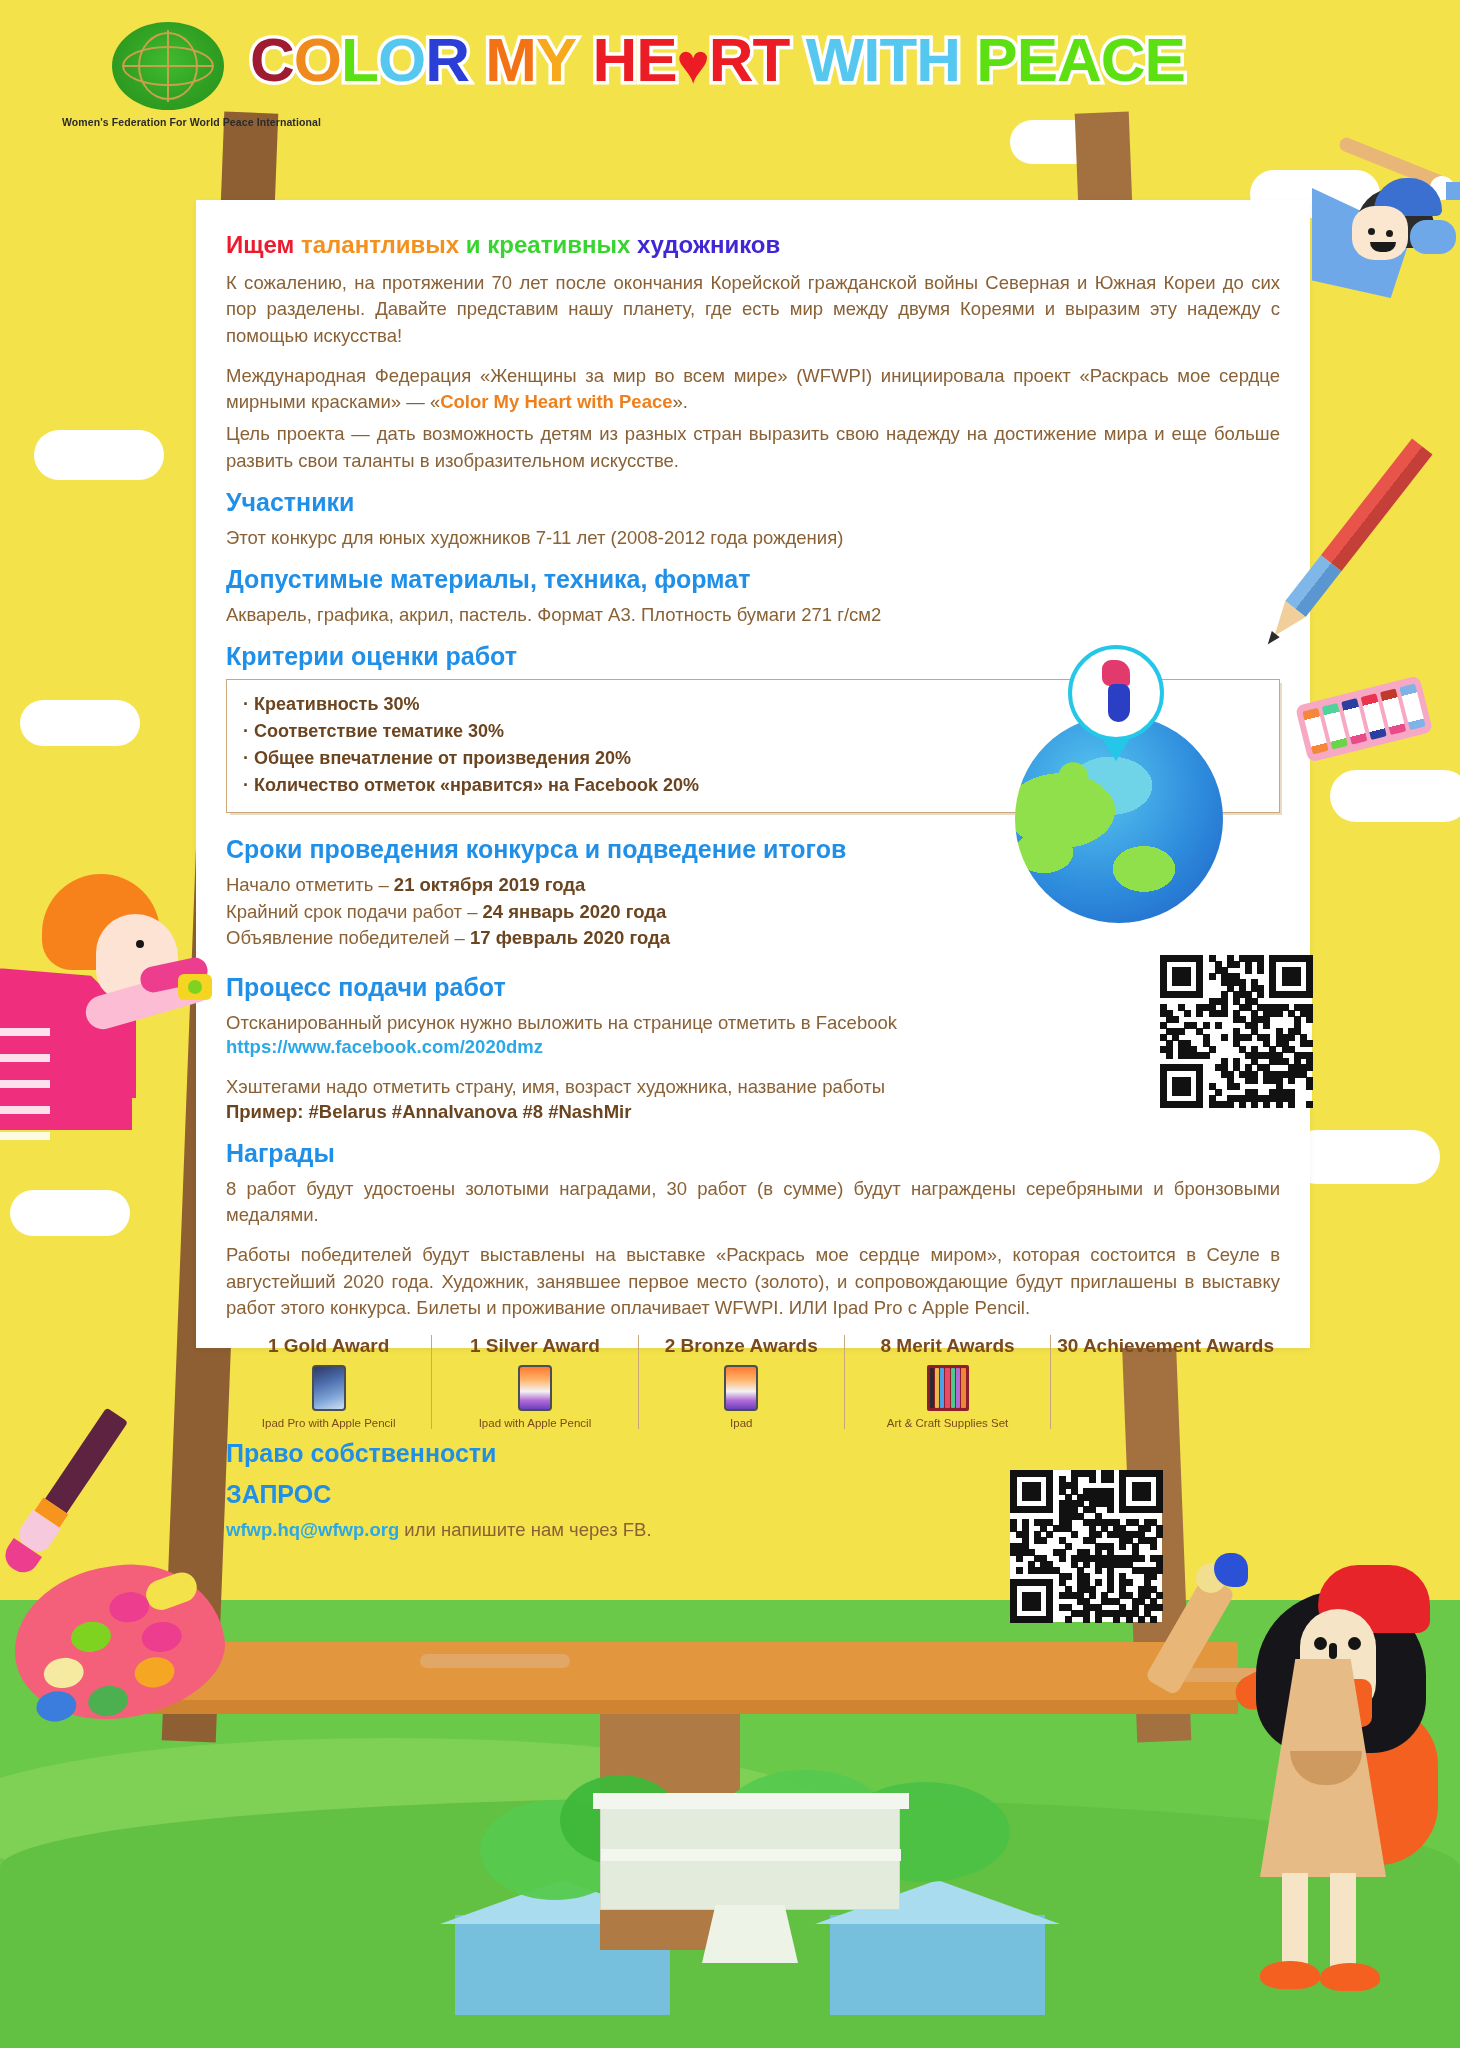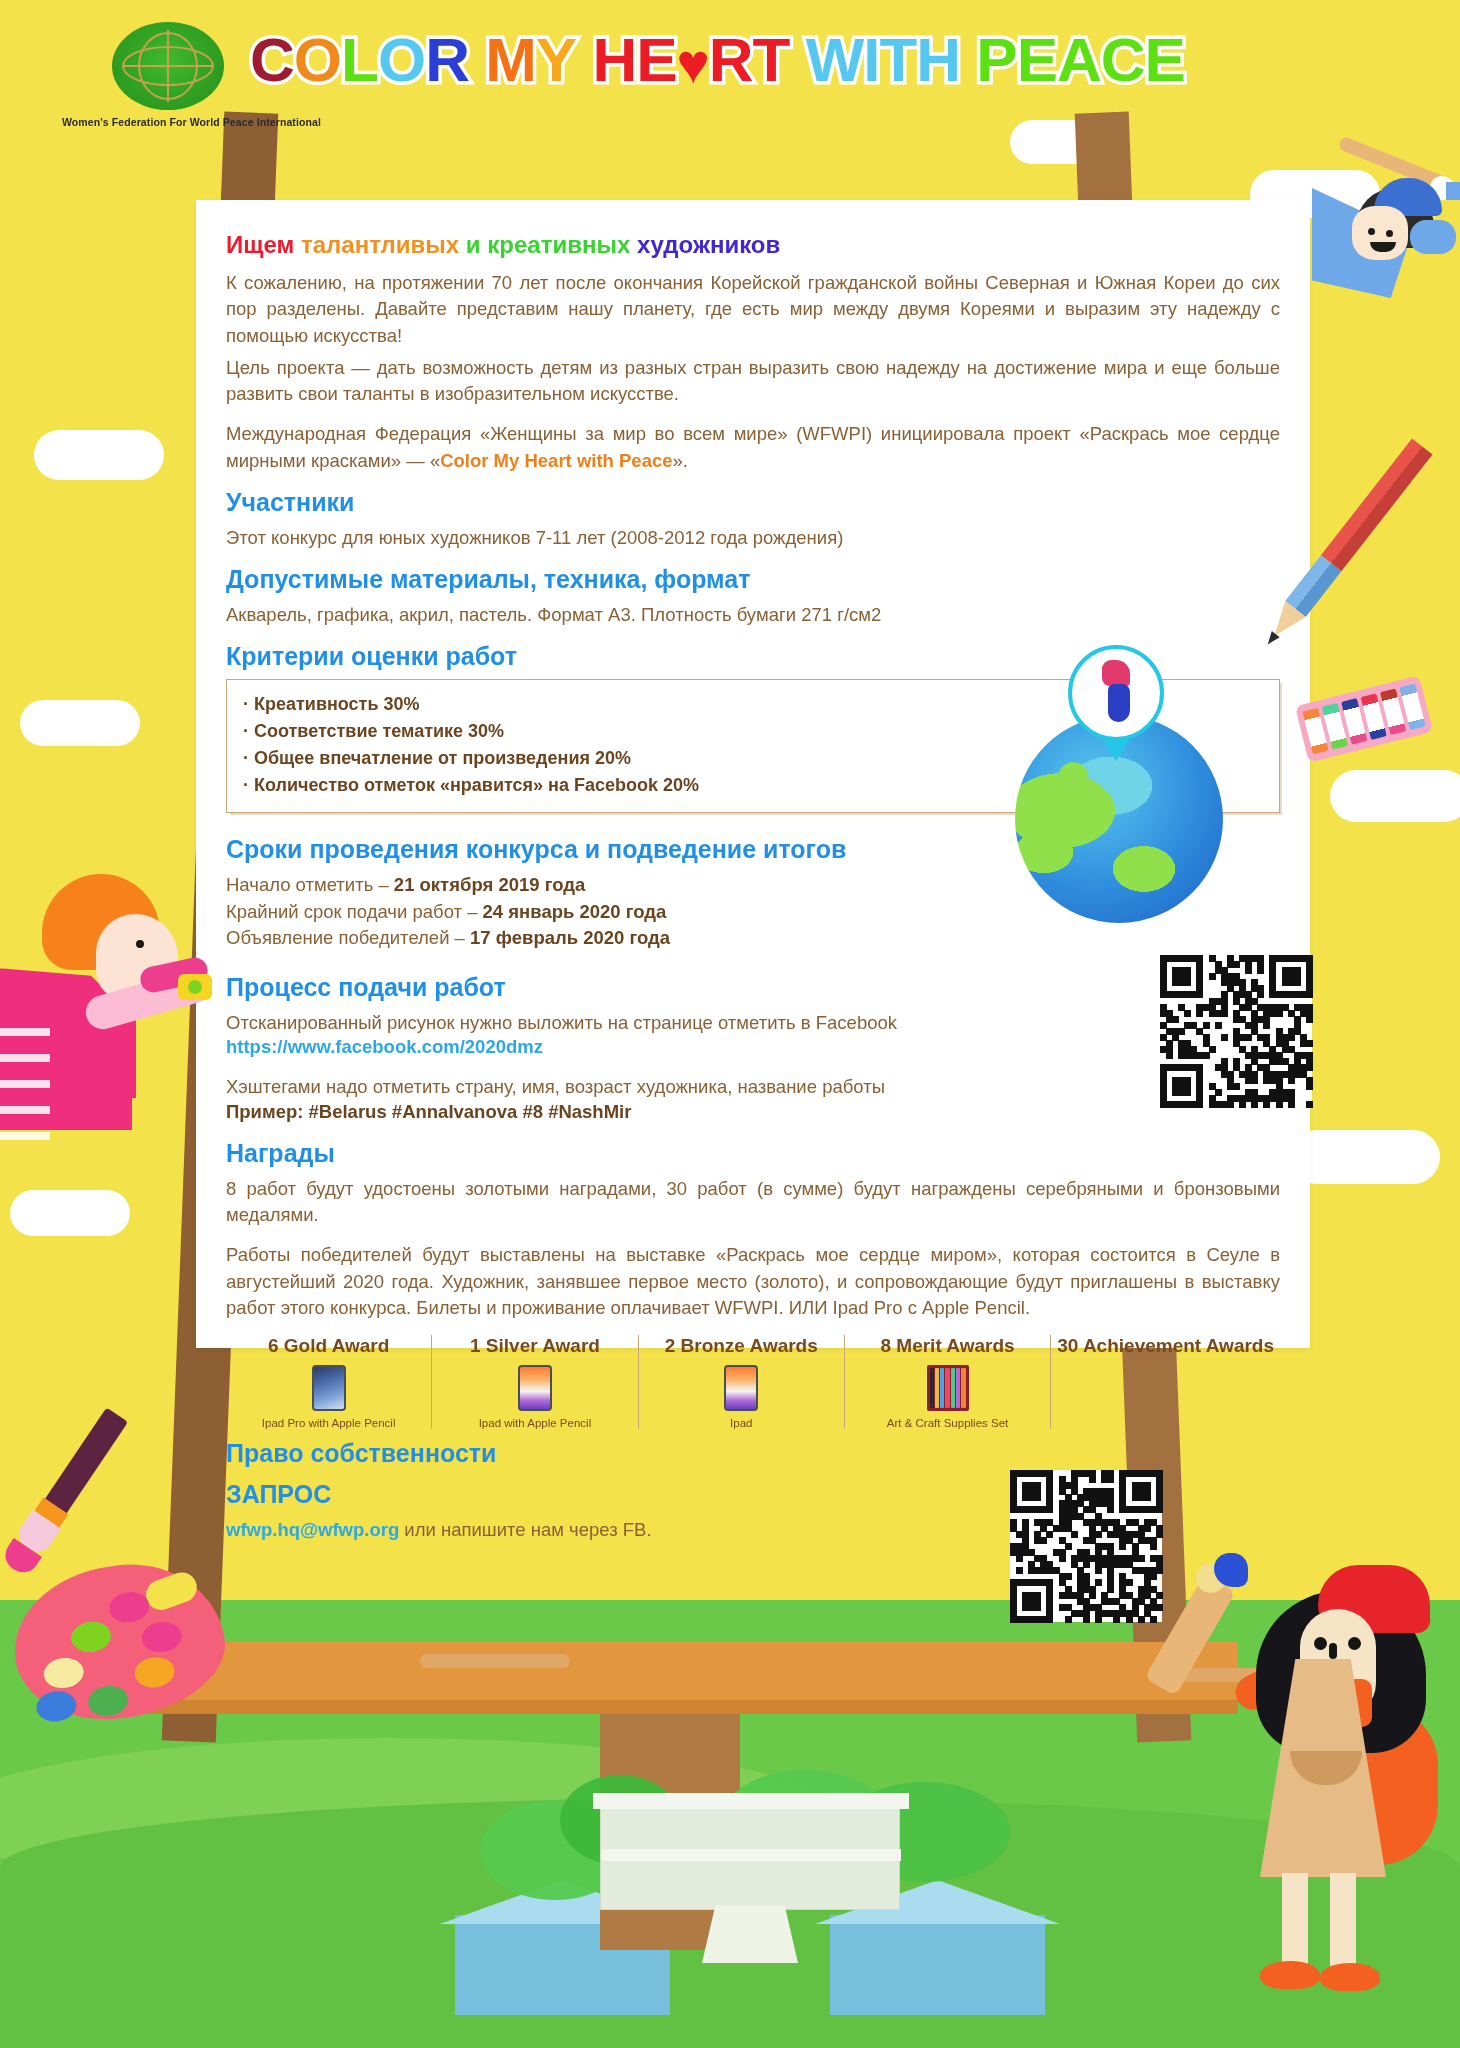--- a/index.html
+++ b/index.html
@@ -308,23 +308,23 @@
   <div class="b-hut" style="left:830px;top:1915px;width:215px;height:100px;"></div>
   <div class="b-roof" style="left:815px;top:1880px;width:245px;height:44px;clip-path:polygon(50% 0,100% 100%,0 100%);"></div>
 
   <div class="canvas">
     <div class="canvas-inner">
 
       <div class="h-accent" id="main-heading"><span style="color: rgb(238, 27, 46);">Ищем </span><span style="color: rgb(244, 145, 30);">талантливых </span><span style="color: rgb(56, 212, 48);">и </span><span style="color: rgb(56, 212, 48);">креативных </span><span style="color: rgb(64, 38, 214);">художников</span></div>
 
       <p class="body">К сожалению, на протяжении 70 лет после окончания Корейской гражданской войны  Северная и Южная Кореи до сих пор разделены. Давайте представим нашу планету, где есть мир между двумя Кореями и выразим эту надежду  с помощью искусства!</p>
 
+      <p class="body"><span>Международная Федерация «Женщины за мир во всем мире» (WFWPI) инициировала проект «Раскрась мое сердце мирными красками» — «</span><span class="orange-b">Color My Heart with Peace</span><span>».</span></p>
+
       <p class="body" style="margin-top:-8px">Цель проекта — дать возможность детям из разных стран выразить свою  надежду на  достижение мира и еще больше развить свои таланты в изобразительном искусстве.</p>
-
-      <p class="body"><span>Международная Федерация «Женщины за мир во всем мире» (WFWPI) инициировала проект «Раскрась мое сердце мирными красками» — «</span><span class="orange-b">Color My Heart with Peace</span><span>».</span></p>
 
       <div class="h-blue">Участники</div>
       <p class="body nojust">Этот конкурс для юных художников 7-11 лет (2008-2012 года рождения)</p>
 
       <div class="h-blue">Допустимые материалы, техника, формат</div>
       <p class="body nojust">Акварель, графика, акрил, пастель. Формат А3. Плотность бумаги 271 г/см2</p>
 
       <div class="h-blue">Критерии оценки работ</div>
       <div class="criteria-box" id="criteria-box">
           <div>· Креативность 30%</div>
@@ -345,21 +345,21 @@
       <div class="link-blue">https://www.facebook.com/2020dmz</div>
       <p class="body nojust" style="margin:16px 0 0 0">Хэштегами надо отметить страну, имя, возраст художника, название работы</p>
       <div class="b-brown" style="font-size:18.5px">Пример: #Belarus #AnnaIvanova #8 #NashMir</div>
 
       <div class="h-blue" style="margin-top:16px">Награды</div>
       <p class="body">8 работ будут удостоены золотыми наградами, 30 работ (в сумме) будут награждены серебряными и бронзовыми медалями.</p>
       <p class="body">Работы победителей будут выставлены на выставке «Раскрась мое сердце миром», которая состоится в Сеуле в августейший 2020 года. Художник, занявшее первое место (золото), и сопровождающие будут приглашены в выставку работ этого конкурса. Билеты и проживание оплачивает WFWPI. ИЛИ Ipad Pro с Apple Pencil.</p>
 
       <div class="awards" id="awards-row">
           <div class="award">
-            <div class="award-title">6 Gold Award</div>
+            <div class="award-title">1 Gold Award</div>
             <div class="award-img">
               <div class="ipad pro">
                 <div class="scr"></div>
               </div>
             </div>
             <div class="award-sub">Ipad Pro with Apple Pencil</div>
           </div>
           <div class="award">
             <div class="award-title">1 Silver Award</div>
             <div class="award-img">

